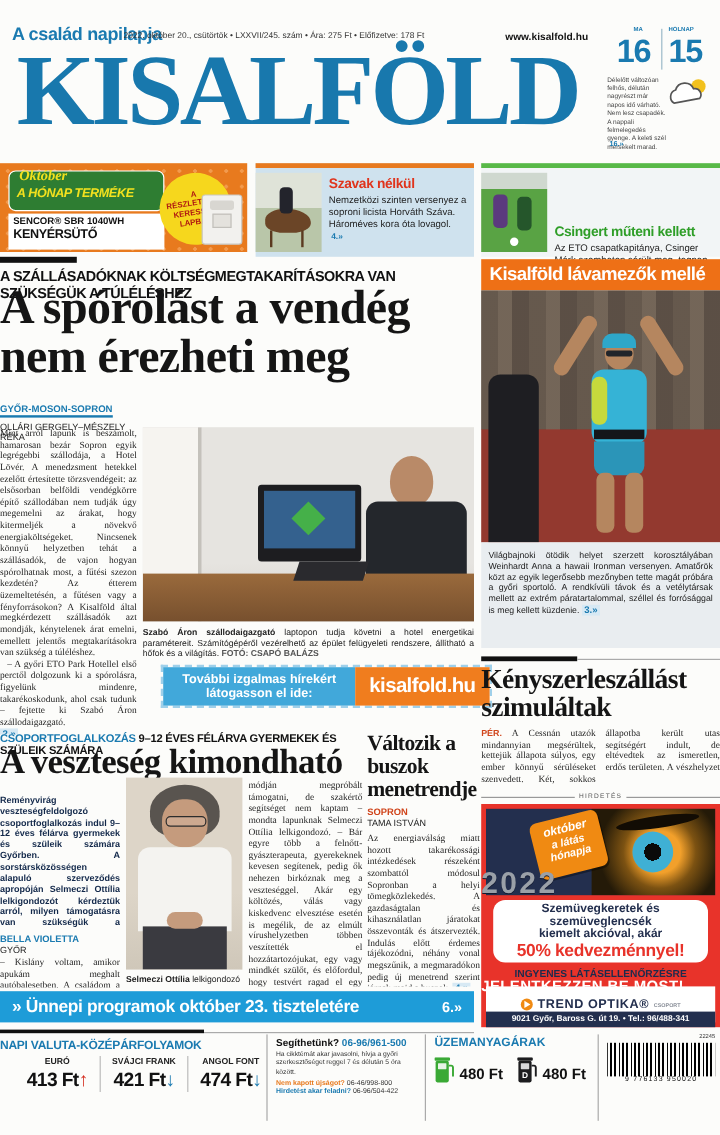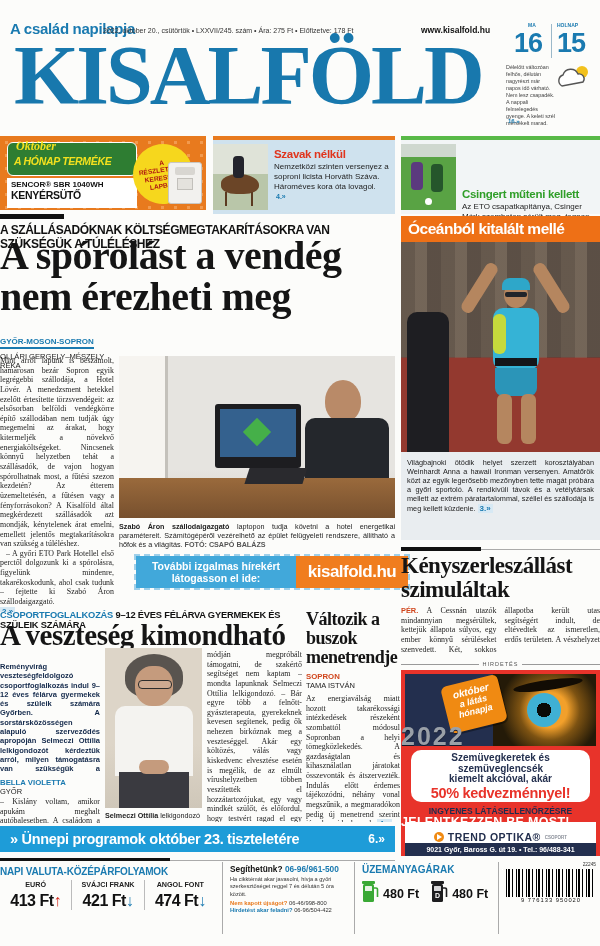--- a/index.html
+++ b/index.html
@@ -118,41 +118,41 @@
   <div class="abs" style="left:134px;top:554px;width:276px;height:36px;display:flex;border:2px dashed #9fd0ea;box-sizing:border-box;">
     <div style="flex:1;background:#41a8da;display:flex;align-items:center;justify-content:center;text-align:center;">
       <div style="font-size:10.5px;font-weight:bold;color:#fff;line-height:1.15;width:150px;">További izgalmas hírekért látogasson el ide:</div>
     </div>
     <div style="width:112px;background:#f07d1e;display:flex;align-items:center;justify-content:center;">
       <div style="font-size:17px;font-weight:bold;color:#fff;letter-spacing:-0.5px;">kisalfold.hu</div>
     </div>
   </div>
 
   <div class="abs" style="left:401px;top:216px;width:199px;height:26px;background:#ee7016;display:flex;align-items:center;">
-    <div style="font-size:15.5px;font-weight:bold;color:#fff;padding-left:7px;letter-spacing:-0.5px;">Óceánból kitalált mellé</div>
+    <div style="font-size:15.5px;font-weight:bold;color:#fff;padding-left:7px;letter-spacing:-0.5px;">Kisalföld lávamezők mellé</div>
   </div>
   <div class="abs photo" style="left:401px;top:242px;width:199px;height:210px;background:linear-gradient(180deg,#6e6053 0 55%,#93392f 55% 100%);">
     <div class="abs" style="left:0;top:0;width:199px;height:116px;background:repeating-linear-gradient(90deg,#5f5348 0 14px,#786a5c 14px 26px,#4c413a 26px 40px);opacity:0.55;"></div>
     <div class="abs" style="left:6px;top:70px;width:42px;height:140px;background:#1e1e22;border-radius:10px 10px 0 0;"></div>
     <div class="abs" style="left:70px;top:14px;width:90px;height:196px;">
       <div class="abs" style="left:2px;top:4px;width:13px;height:56px;background:#b5865f;transform:rotate(32deg);border-radius:6px;"></div>
       <div class="abs" style="left:74px;top:4px;width:13px;height:56px;background:#b5865f;transform:rotate(-32deg);border-radius:6px;"></div>
       <div class="abs" style="left:33px;top:26px;width:24px;height:26px;background:#b5865f;border-radius:50%;"></div>
       <div class="abs" style="left:31px;top:22px;width:28px;height:12px;background:#2ea7c9;border-radius:8px 8px 0 0;"></div>
       <div class="abs" style="left:34px;top:36px;width:22px;height:5px;background:#20242a;border-radius:2px;"></div>
       <div class="abs" style="left:22px;top:52px;width:46px;height:62px;background:#35b3d6;border-radius:10px;"></div>
       <div class="abs" style="left:22px;top:58px;width:13px;height:40px;background:#c6d93c;border-radius:6px;"></div>
       <div class="abs" style="left:24px;top:102px;width:42px;height:8px;background:#14161a;"></div>
       <div class="abs" style="left:24px;top:112px;width:42px;height:28px;background:#2b95b8;border-radius:0 0 8px 8px;"></div>
       <div class="abs" style="left:26px;top:138px;width:15px;height:50px;background:#b5865f;border-radius:6px;"></div>
       <div class="abs" style="left:50px;top:138px;width:15px;height:50px;background:#b5865f;border-radius:6px;"></div>
     </div>
   </div>
   <div class="abs" style="left:401px;top:452px;width:199px;height:88px;background:#e9edf0;box-sizing:border-box;padding:6px;">
-    <div class="capt" style="font-size:7.3px;"><span>Világbajnoki ötödik helyet szerzett korosztályában Weinhardt Anna a hawaii Ironman versenyen. Amatőrök közt az egyik legerősebb mezőnyben tette magát próbára a győri sportoló. A rendkívüli távok és a vetélytársak mellett az extrém páratartalommal, széllel és szállodája is meg kellett küzdenie.</span> <span class="pref">3.»</span></div>
+    <div class="capt" style="font-size:7.3px;"><span>Világbajnoki ötödik helyet szerzett korosztályában Weinhardt Anna a hawaii Ironman versenyen. Amatőrök közt az egyik legerősebb mezőnyben tette magát próbára a győri sportoló. A rendkívüli távok és a vetélytársak mellett az extrém páratartalommal, széllel és forrósággal is meg kellett küzdenie.</span> <span class="pref">3.»</span></div>
   </div>
 
   <div class="abs" style="left:401px;top:547px;width:80px;height:4px;background:#111;"></div>
   <div class="abs" style="left:481px;top:549px;width:119px;height:1px;background:#aaa;"></div>
 
   <div class="abs serif hl" style="left:401px;top:554px;width:199px;font-size:23px;font-weight:bold;line-height:1.03;">Kényszerleszállást szimuláltak</div>
   <div class="abs bodytext" style="left:401px;top:606px;width:199px;height:54px;column-count:2;column-gap:8px;">
     <b style="color:#d0451c;font-family:'Liberation Sans',sans-serif;font-size:7.4px;">PÉR.</b>
     <span>A Cessnán utazók mindannyian megsérültek, kettejük állapota súlyos, egy ember könnyű sérüléseket szenvedett. Két, sokkos állapotba került utas segítségért indult, de eltévedtek az ismeretlen, erdős területen. A vészhelyzet kitalált, népes segítőcsapat gyakorlatozott.</span>
     
@@ -240,21 +240,21 @@
 
   <div class="abs" style="left:0;top:826px;width:395px;height:26px;background:#1e9cd8;display:flex;align-items:center;justify-content:space-between;padding:0 10px;box-sizing:border-box;">
     <div style="font-size:14.5px;font-weight:bold;color:#fff;letter-spacing:-0.3px;">» Ünnepi programok október 23. tiszteletére</div>
     <div style="font-size:12px;font-weight:bold;color:#fff;">6.»</div>
   </div>
 
   <div class="abs" style="left:0;top:858px;width:170px;height:3px;background:#111;"></div>
   <div class="abs" style="left:170px;top:860px;width:225px;height:1px;background:#aaa;"></div>
 
   <div class="abs" style="left:0;top:866px;font-size:10px;font-weight:bold;color:#1a7ab0;letter-spacing:-0.2px;">NAPI VALUTA-KÖZÉPÁRFOLYAMOK</div>
-  <div class="abs" style="left:0;top:880px;width:216px;display:flex;">
+  <div class="abs" style="left:12px;top:880px;width:216px;display:flex;">
     <div style="width:72px;text-align:center;border-right:1px solid #bbb;">
       <div style="font-size:7.2px;font-weight:bold;color:#222;">EURÓ</div>
       <div style="font-size:16px;font-weight:bold;color:#111;letter-spacing:-0.5px;margin-top:3px;"><span>413 Ft</span><span style="color:#d42b1e;">↑</span></div>
     </div>
     <div style="width:72px;text-align:center;border-right:1px solid #bbb;">
       <div style="font-size:7.2px;font-weight:bold;color:#222;">SVÁJCI FRANK</div>
       <div style="font-size:16px;font-weight:bold;color:#111;letter-spacing:-0.5px;margin-top:3px;"><span>421 Ft</span><span style="color:#1a7ab0;">↓</span></div>
     </div>
     <div style="width:72px;text-align:center;">
       <div style="font-size:7.2px;font-weight:bold;color:#222;">ANGOL FONT</div>

